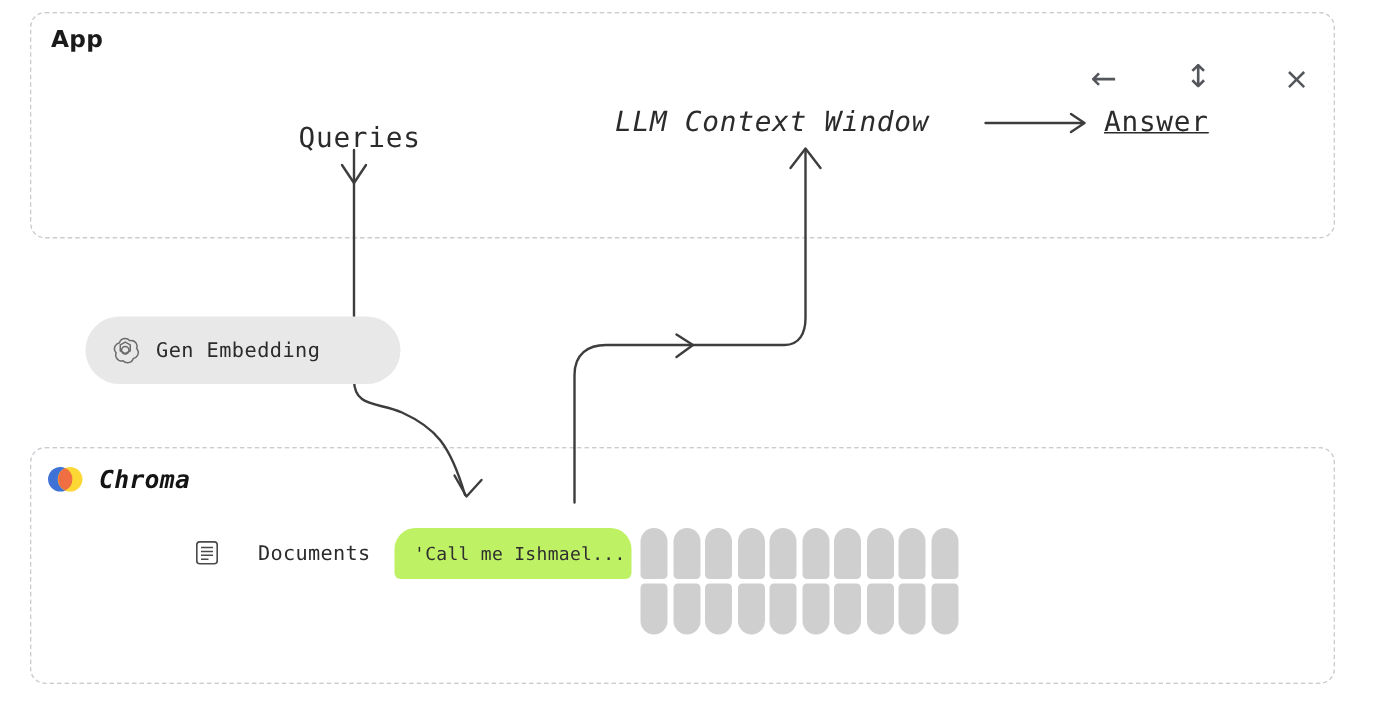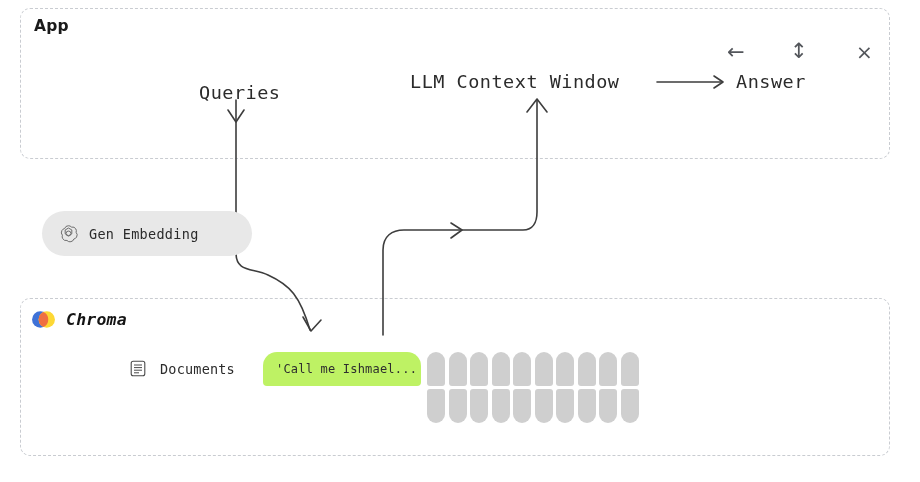--- a/index.html
+++ b/index.html
@@ -41,40 +41,40 @@
   
   .mono-label {
     position: absolute;
     font-family: "DejaVu Sans Mono", "Liberation Mono", monospace;
     font-size: 18.5px;
     color: #2b2b2b;
     white-space: nowrap;
     letter-spacing: 0.5px;
   }
   #lbl-queries { left: 199px; top: 82px; }
-  #lbl-llm     { left: 410px; top: 71px; }
-  #lbl-answer  { left: 736px; top: 71px; }
+  #lbl-llm     { left: 410px; top: 71px; font-style: italic; }
+  #lbl-answer  { left: 736px; top: 71px; text-decoration: underline; }
 
   
   .winicon {
     position: absolute;
     color: #53565b;
     line-height: 1;
   }
   #ic-back   { left: 727px; top: 42px; font-size: 21px;
                font-family: "DejaVu Sans", sans-serif; }
   #ic-resize { left: 790px; top: 41px; font-size: 21px;
                font-family: "DejaVu Sans", sans-serif; }
   #ic-close  { left: 856px; top: 42px; font-size: 20px;
                font-family: "DejaVu Sans", sans-serif; }
 
   
   #gen-pill {
     position: absolute;
-    left: 42px;
+    left: 57px;
     top: 211px;
     width: 210px;
     height: 45px;
     background: #e8e8e8;
     border-radius: 22.5px;
     display: flex;
     align-items: center;
     padding-left: 17px;
     box-sizing: border-box;
   }
@@ -104,21 +104,21 @@
     font-style: italic;
   }
 
   
   .row-label {
     position: absolute;
     display: flex;
     align-items: center;
   }
   .row-label .rl-text {
-    margin-left: 14px;
+    margin-left: 26px;
     font-family: "DejaVu Sans Mono", "Liberation Mono", monospace;
     font-size: 13.5px;
     color: #2b2b2b;
     letter-spacing: 0.2px;
   }
   #row-documents  { left: 130px; top: 360px; }
   #row-embeddings { left: 130px; top: 396px; }
 
   .data-pill {
     position: absolute;

